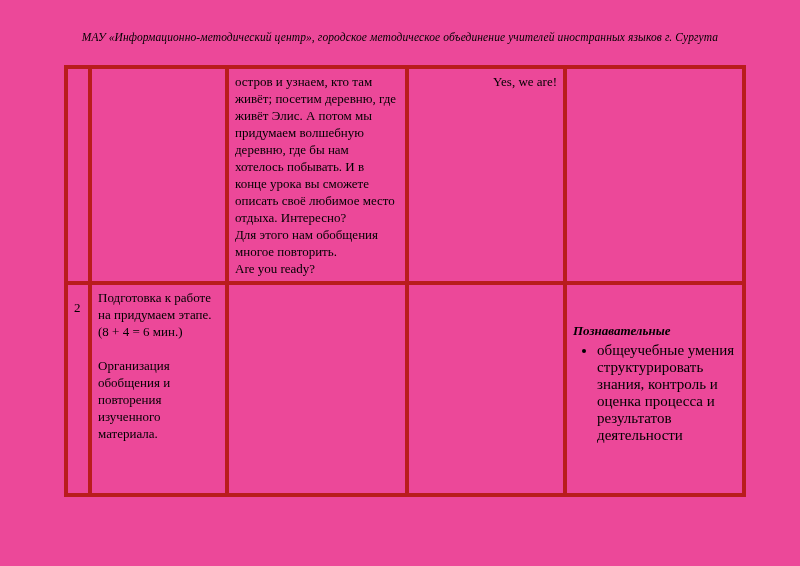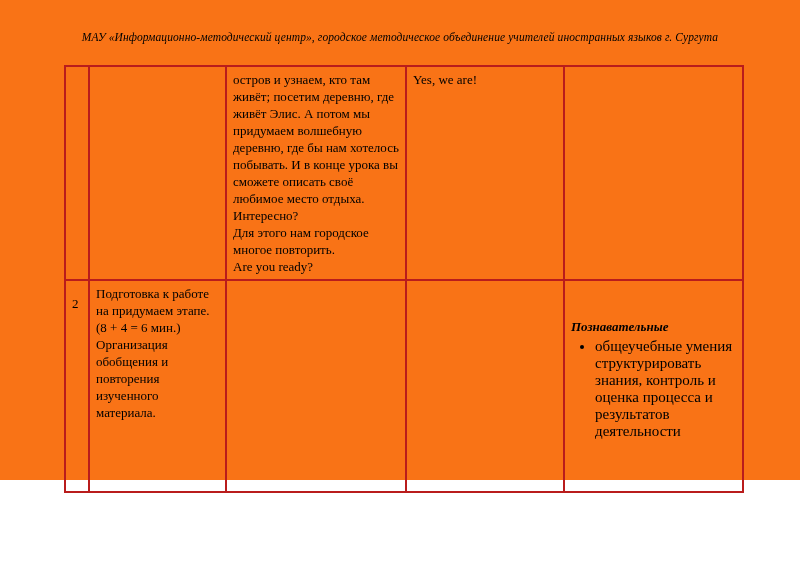--- a/index.html
+++ b/index.html
@@ -7,22 +7,22 @@
     width: 800px;
     height: 566px;
     background: #ffffff;
     font-family: "Liberation Serif", serif;
     color: #000000;
     overflow: hidden;
   }
   .page {
     position: relative;
     width: 800px;
-    height: 480px;
-    background: #f97316;
+    height: 566px;
+    background: #ec4899;
   }
   .doc-header {
     position: absolute;
     top: 31px;
     left: 0;
     width: 100%;
     text-align: center;
     font-style: italic;
     font-size: 11.5px;
     letter-spacing: 0.1px;
@@ -30,33 +30,33 @@
   }
   table.lesson-table {
     position: absolute;
     top: 65px;
     left: 64px;
     border-collapse: collapse;
     table-layout: fixed;
     width: 678px;
   }
   table.lesson-table td {
-    border: 2px solid #b91c1c;
+    border: 4px solid #b91c1c;
     vertical-align: top;
     padding: 4px 6px;
     font-size: 13px;
     line-height: 17px;
   }
   tr.row-1 { height: 213px; }
   tr.row-2 { height: 212px; }
-  td.cell-pupils-r1 { vertical-align: bottom; }
+  td.cell-pupils-r1 { vertical-align: bottom; text-align: right; }
   .bold { font-weight: normal; }
   .bold-italic { font-weight: bold; font-style: italic; }
   .num-cell { padding-top: 14px !important; text-align: left; }
-  .stage-desc { }
+  .stage-desc { margin-top: 17px; }
   .uud-head { margin-top: 33px; }
   ul.uud-list {
     margin: 3px 0 0 0;
     padding-left: 24px;
     list-style-type: disc;
   }
   ul.uud-list li {
     font-size: 15px;
     line-height: 17px;
   }
@@ -76,21 +76,21 @@
       <col style="width:158px">
       <col style="width:179px">
     </colgroup>
 
     <tbody>
         <tr class="row-1">
       <td></td>
       <td></td>
       <td>
         <p>остров и узнаем, кто там живёт; посетим деревню, где живёт Элис. А потом мы придумаем волшебную деревню, где бы нам хотелось побывать.  И в конце урока вы сможете описать своё любимое место отдыха. Интересно?</p>
-        <p>Для  этого нам городское многое повторить.</p>
+        <p>Для  этого нам обобщения многое повторить.</p>
         <p class="bold">Are you ready?</p>
       </td>
       <td class="cell-pupils-r1">
         <p>Yes, we are!</p>
       </td>
       <td></td>
     </tr>
 
     <tr class="row-2">
       <td class="num-cell">

